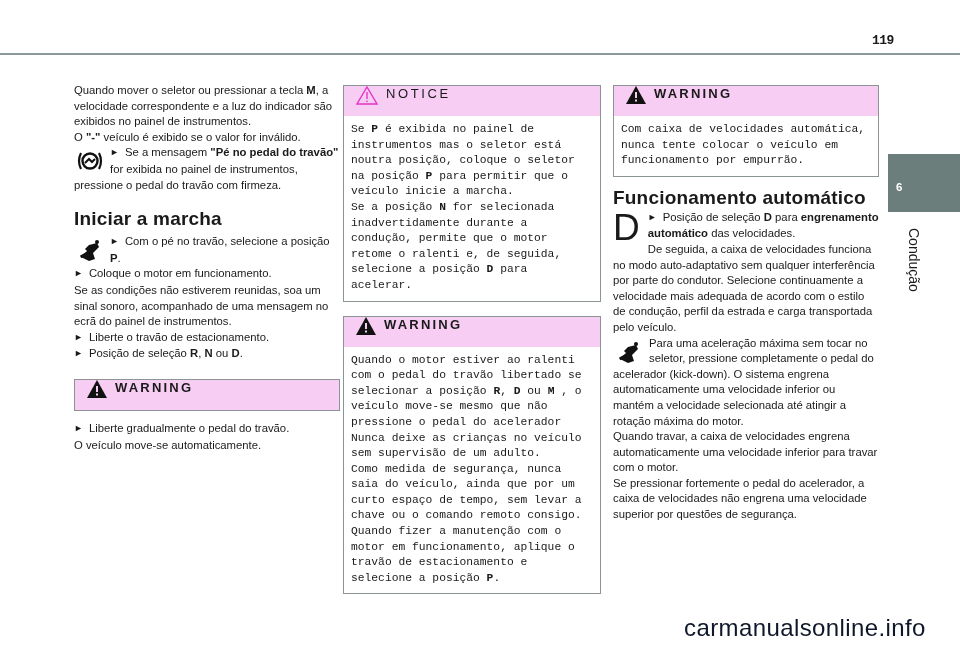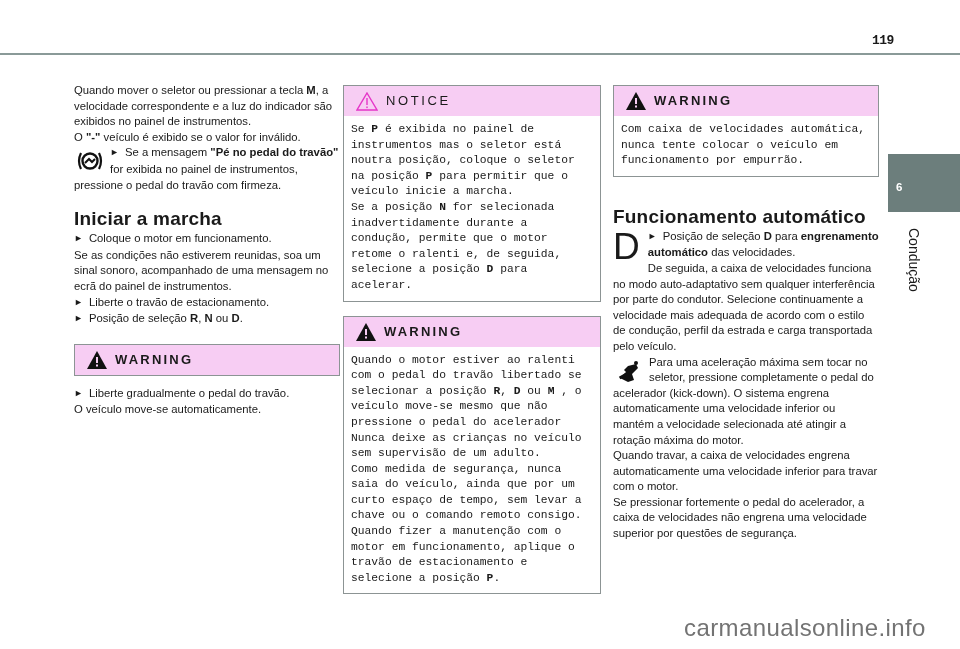--- a/index.html
+++ b/index.html
@@ -12,28 +12,28 @@
   .col { position: absolute; top: 83px; font-size: 11.3px; line-height: 15.6px; }
   .col1 { left: 56px; width: 266px; margin-left: 18px; }
   .col2 { left: 343px; width: 258px; }
   .col3 { left: 613px; width: 266px; }
   p { margin: 0; }
   b { font-weight: bold; }
   .bul::before { content: "\25BA"; font-size: 9px; margin-right: 6px; position: relative; top: -1px; }
   h2 { font-size: 19px; font-weight: bold; margin: 0; line-height: 24px; letter-spacing: 0.2px; }
   .float-icon { float: left; width: 32px; height: 30px; margin-right: 4px; margin-top: 1px; display: flex; align-items: center; justify-content: center; }
   .box { border: 1.5px solid #8c9494; margin-top: 14px; }
-  .box-head { background: #f7cdf3; height: 30px; display: flex; align-items: center; padding-left: 12px; }
+  .box-head { background: #f7cdf3; height: 30px; display: flex; align-items: flex-start; padding-left: 12px; }
   .box-head .title { font-size: 13px; font-weight: bold; letter-spacing: 2.2px; margin-left: 8px; }
   .box-head .title.notice { font-weight: normal; letter-spacing: 2.6px; }
   .box-body { padding: 6px 7px 7px 7px; font-family: Liberation Mono, monospace; }
   .tab-block { position: absolute; left: 888px; top: 154px; width: 72px; height: 58px; background: #6c7e7c; }
   .tab-num { position: absolute; left: 896px; top: 181px; color: #fff; font-size: 11.5px; font-weight: bold; }
   .tab-label { position: absolute; left: 906px; top: 228px; writing-mode: vertical-rl; font-size: 14px; color: #1a1a1a; }
-  .watermark { position: absolute; left: 684px; top: 614px; font-size: 24px; color: #737373; letter-spacing: 0.4px; }
+  .watermark { position: absolute; left: 684px; top: 614px; font-size: 24px; color: #0f172a; letter-spacing: 0.4px; }
   .big-d { float: left; font-size: 37px; line-height: 32px; margin-right: 8px; margin-top: 2px; }
 </style>
 </head>
 <body>
 
 <div class="page-number">119</div>
 <div class="top-rule"></div>
 
 <div class="col col1">
   <p><span>Quando mover o seletor ou pressionar a tecla </span><b>M</b><span>, a velocidade correspondente e a luz do indicador são exibidos no painel de instrumentos.</span></p>
@@ -44,20 +44,30 @@
           <path d="M5 3 Q1 11 5 19" stroke="#111" stroke-width="2.2" fill="none"></path>
           <path d="M23 3 Q27 11 23 19" stroke="#111" stroke-width="2.2" fill="none"></path>
           <circle cx="14" cy="11" r="7.5" stroke="#111" stroke-width="2.4" fill="none"></circle>
           <path d="M9 13 L13 9 L16 12 L19 9" stroke="#111" stroke-width="2" fill="none"></path>
         </svg>
     </span>
     <span class="bul">Se a mensagem </span><b>"Pé no pedal do travão"</b><span> for exibida no painel de instrumentos, pressione o pedal do travão com firmeza.</span>
   </p>
 
   <h2 style="margin-top:14px;">Iniciar a marcha</h2>
+  <p style="margin-top:3px;">
+    <span class="float-icon">
+      <svg width="26" height="26" viewBox="0 0 26 26">
+          <path d="M4 20 L10 14 L8 12 L12 8 L20 6 L22 10 L16 16 L18 22 L12 24 Z" fill="#111"></path>
+          <rect x="3" y="17" width="7" height="3" fill="#111" transform="rotate(-30 6 18)"></rect>
+          <circle cx="20" cy="5" r="2" fill="#111"></circle>
+        </svg>
+    </span>
+    <span class="bul">Com o pé no travão, selecione a posição </span><b>P</b><span>.</span>
+  </p>
   <p class="bul">Coloque o motor em funcionamento.</p>
   <p>Se as condições não estiverem reunidas, soa um sinal sonoro, acompanhado de uma mensagem no ecrã do painel de instrumentos.</p>
   <p class="bul">Liberte o travão de estacionamento.</p>
   <p><span class="bul">Posição de seleção </span><b>R</b><span>, </span><b>N</b><span> ou </span><b>D</b><span>.</span></p>
 
   <div class="box" style="margin-top:16px;">
     <div class="box-head">
       <svg width="20" height="18" viewBox="0 0 20 18">
           <path d="M10 0 L20 18 L0 18 Z" fill="#111"></path>
           <rect x="9" y="6" width="2" height="6" fill="#f7cdf3"></rect>
@@ -113,21 +123,21 @@
           <rect x="9" y="6" width="2" height="6" fill="#f7cdf3"></rect>
           <rect x="9" y="13.5" width="2" height="2" fill="#f7cdf3"></rect>
         </svg>
       <span class="title">WARNING</span>
     </div>
     <div class="box-body">
       <p>Com caixa de velocidades automática, nunca tente colocar o veículo em funcionamento por empurrão.</p>
     </div>
   </div>
 
-  <h2 style="margin-top:28px;">Funcionamento automático</h2>
+  <h2 style="margin-top:9px;">Funcionamento automático</h2>
   <p>
     <span class="big-d">D</span>
     <span class="bul">Posição de seleção </span><b>D</b><span> para </span><b>engrenamento automático</b><span> das velocidades.</span>
   </p>
   <p>De seguida, a caixa de velocidades funciona no modo auto-adaptativo sem qualquer interferência por parte do condutor. Selecione continuamente a velocidade mais adequada de acordo com o estilo de condução, perfil da estrada e carga transportada pelo veículo.</p>
   <p>
     <span class="float-icon">
       <svg width="26" height="26" viewBox="0 0 26 26">
           <path d="M4 20 L10 14 L8 12 L12 8 L20 6 L22 10 L16 16 L18 22 L12 24 Z" fill="#111"></path>
           <rect x="3" y="17" width="7" height="3" fill="#111" transform="rotate(-30 6 18)"></rect>

